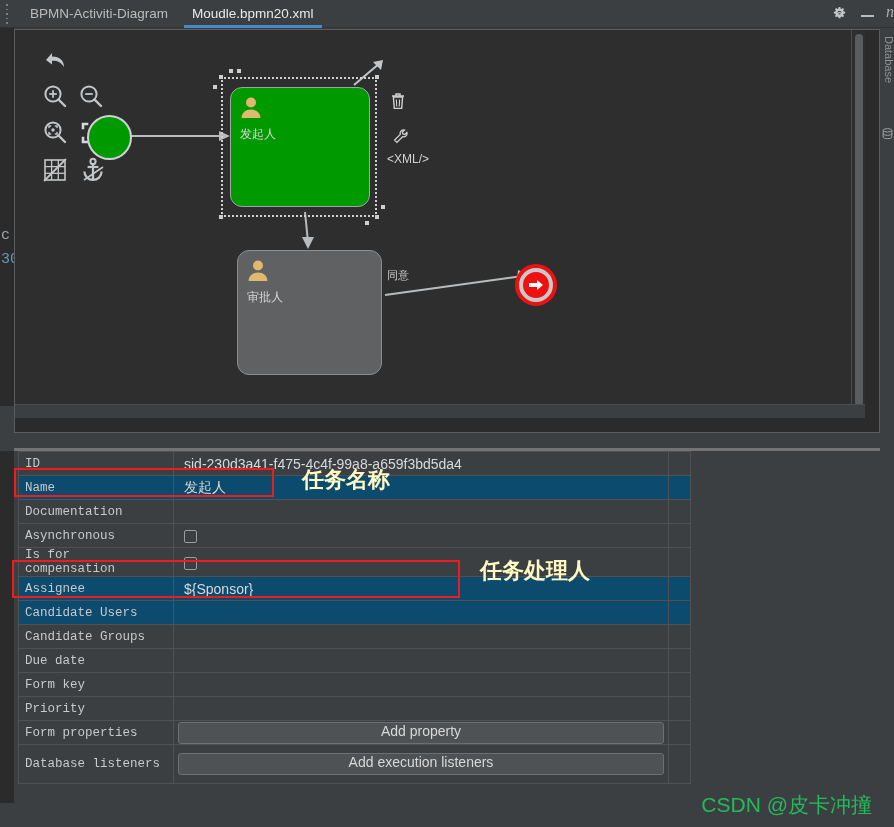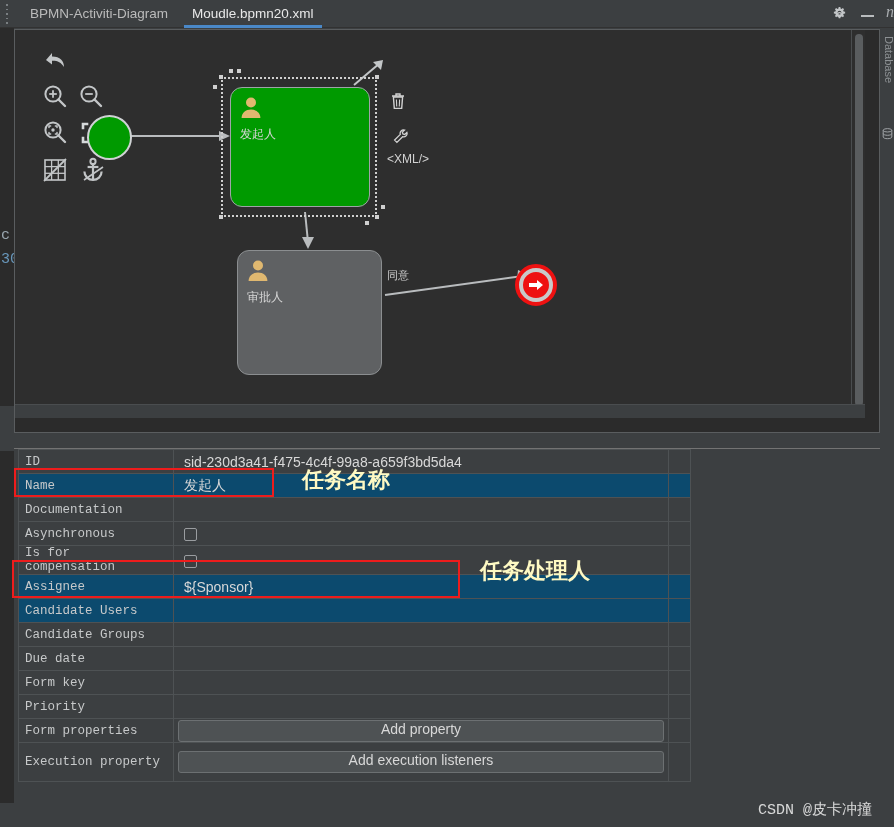--- a/index.html
+++ b/index.html
@@ -138,21 +138,21 @@
   .ctx-icon { position: absolute; cursor: pointer; }
   .ctx-xml {
     position: absolute; font-size: 12px; color: #d2d2d2;
     font-family: "Liberation Sans", sans-serif; white-space: nowrap;
     cursor: pointer;
   }
 
   
   .props-panel {
     position: absolute; left: 14px; top: 448px; width: 866px; height: 355px;
-    background: #3c3f41; border-top: 1px solid #737373;
+    background: #3c3f41; border-top: 3px solid #737373;
   }
   .props-table {
     position: absolute; left: 4px; top: 0; width: 672px;
     border-collapse: collapse; table-layout: fixed;
   }
   .props-table tr { height: 24px; }
   .props-table td {
     border: 1px solid #4e5254; font-size: 12.5px; color: #c7c9ca;
     padding: 0 6px; vertical-align: middle; height: 24px; overflow: hidden;
   }
@@ -184,22 +184,22 @@
   }
   .anno-text {
     position: absolute; color: #fef9c3; font-weight: bold; font-size: 22px;
     font-family: "Liberation Sans", sans-serif; white-space: nowrap;
     pointer-events: none;
   }
 
   
   .watermark {
     position: absolute; right: 22px; bottom: 8px;
-    color: #e5e5e5; font-size: 15px; white-space: nowrap;
-    font-family: Liberation Mono, monospace; opacity: .92;
+    color: #22c55e; font-size: 21px; white-space: nowrap;
+    font-family: Liberation Sans, sans-serif; opacity: .92;
   }
   .bottom-strip {
     position: absolute; left: 0; right: 0; bottom: 0; height: 24px;
     background: #3c3f41;
   }
 </style>
 </head>
 <body>
 
 <div id="root">
@@ -454,21 +454,21 @@
           <td class="tail"></td>
         </tr>
         <tr>
           <td class="label">Form properties</td>
           <td class="value" style="padding:0 4px;">
             <span class="addbtn">Add property</span>
           </td>
           <td class="tail"></td>
         </tr>
         <tr>
-          <td class="label">Execution property</td>
+          <td class="label">Database listeners</td>
           <td class="value" style="padding:8px 4px;">
             <span class="addbtn">Add execution listeners</span>
           </td>
           <td class="tail"></td>
         </tr>
       </tbody>
     </table>
   </div>
 
   <div class="anno-box" style="left:14px; top:468px; width:260px; height:29px;"></div>

